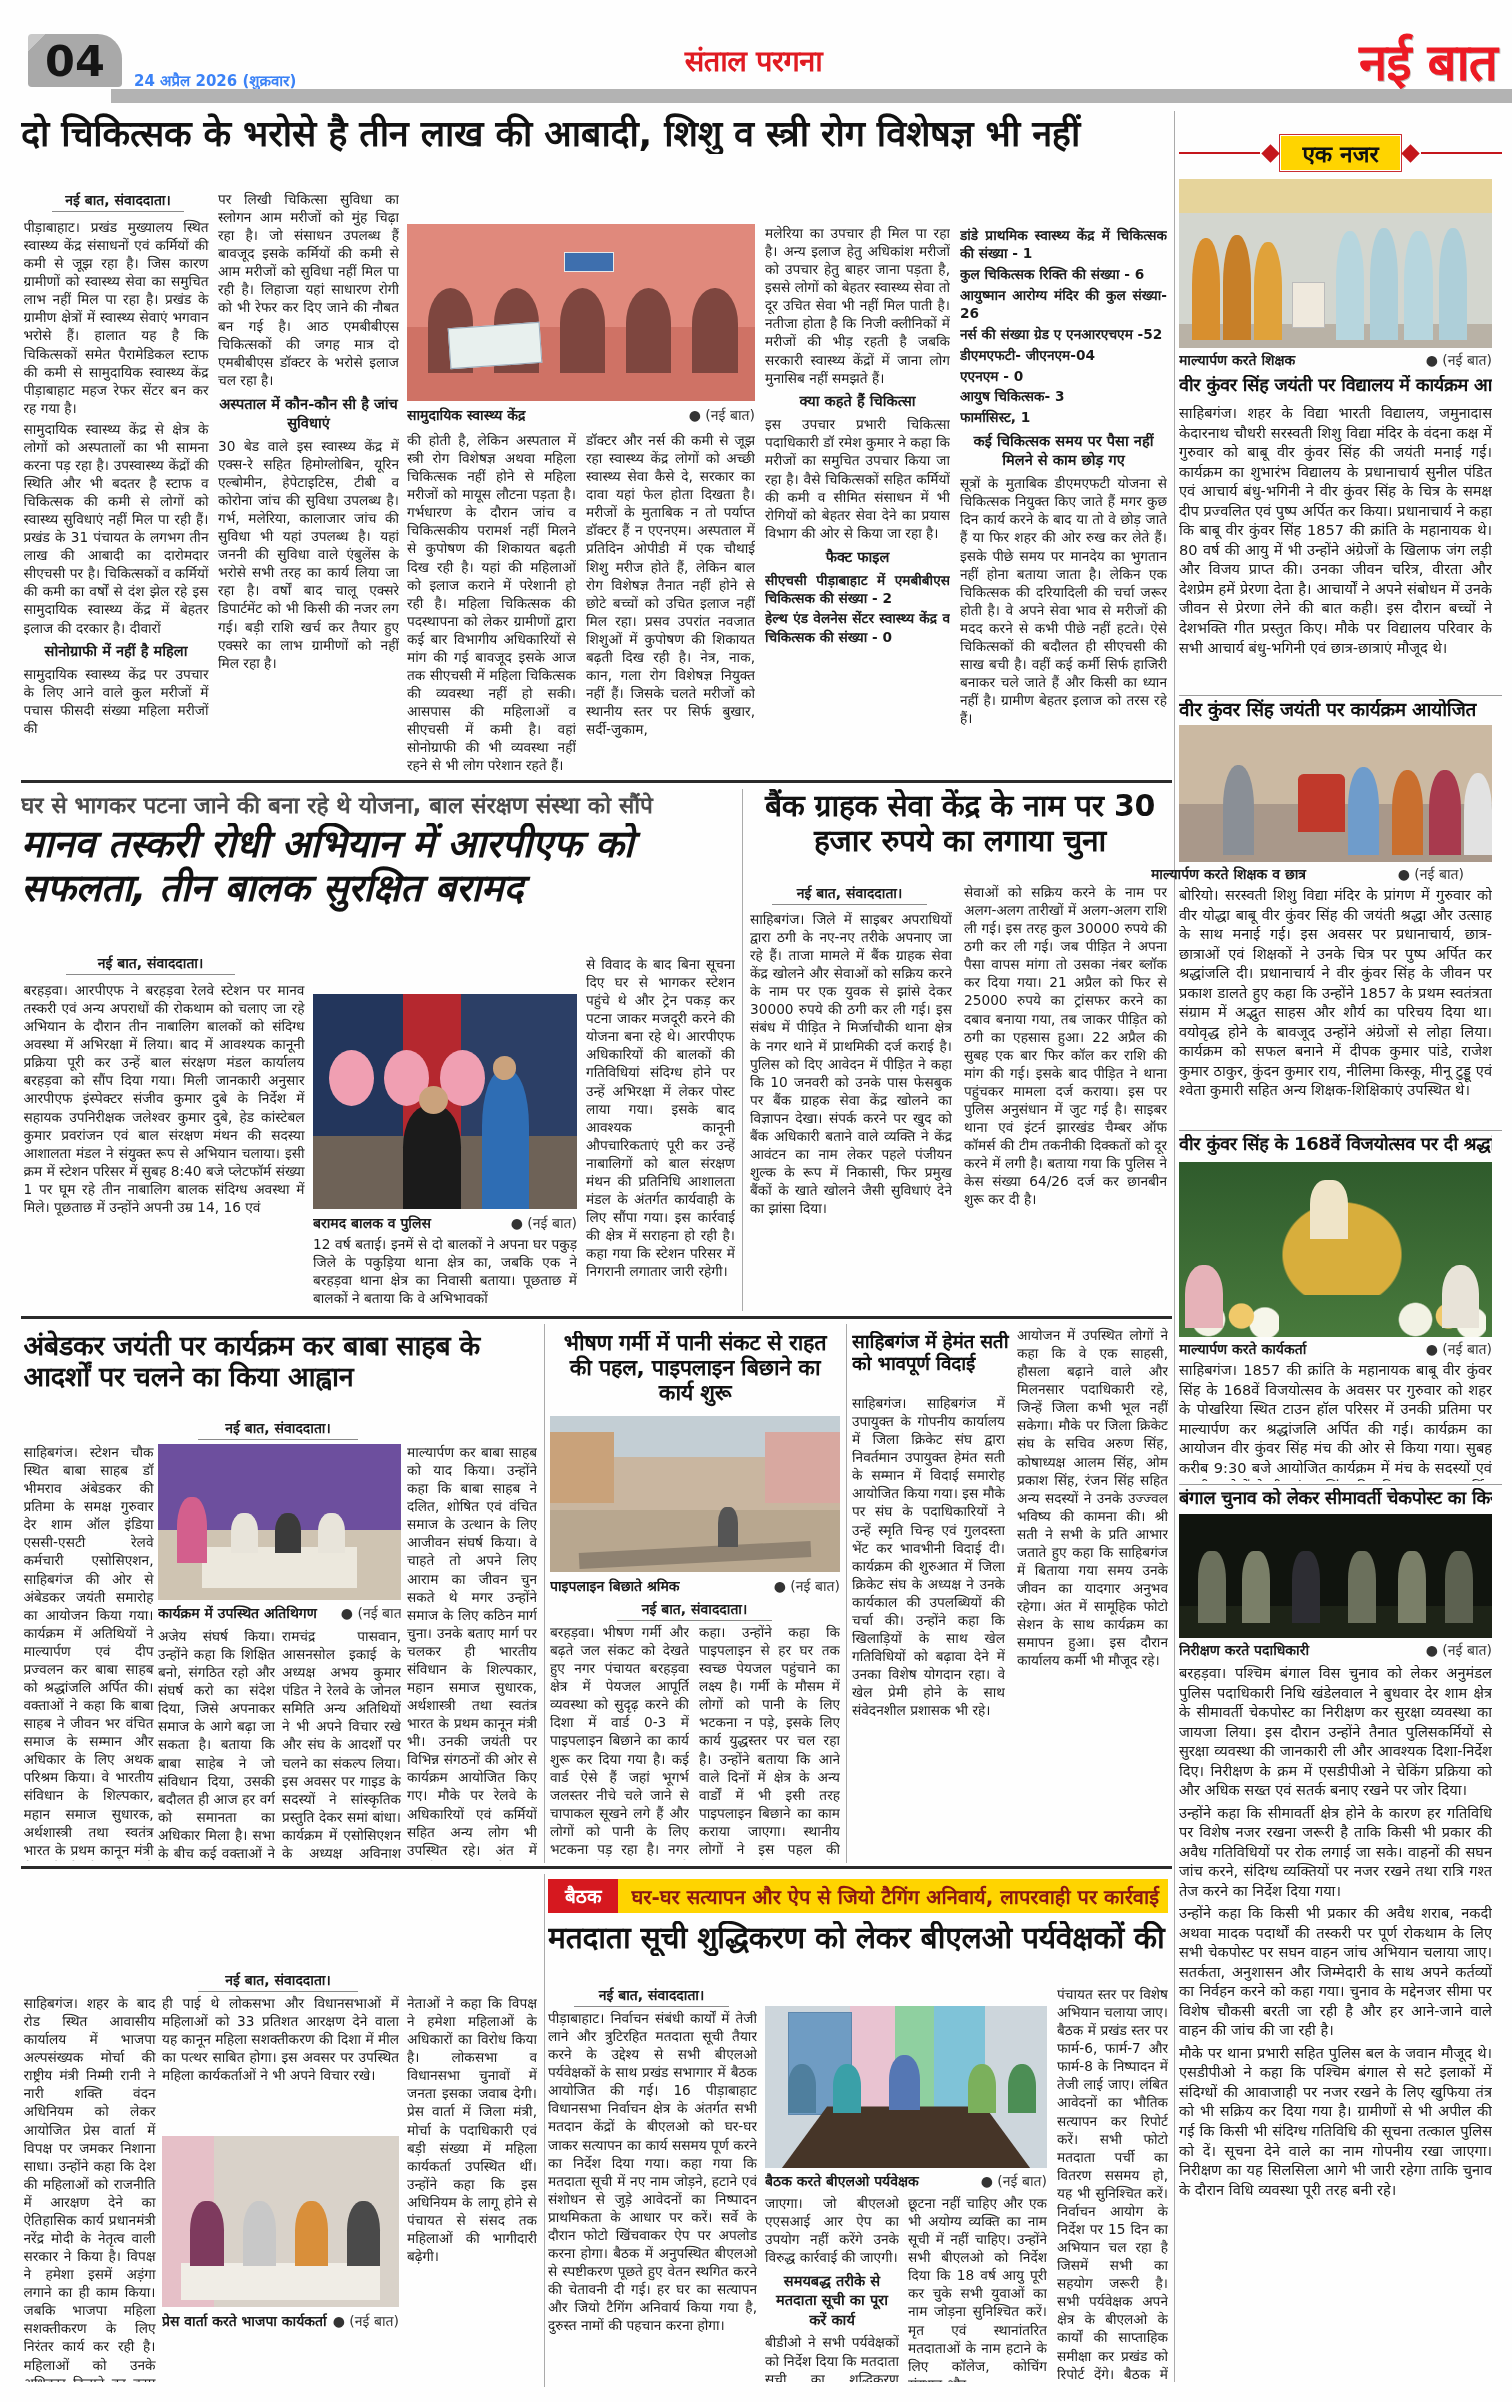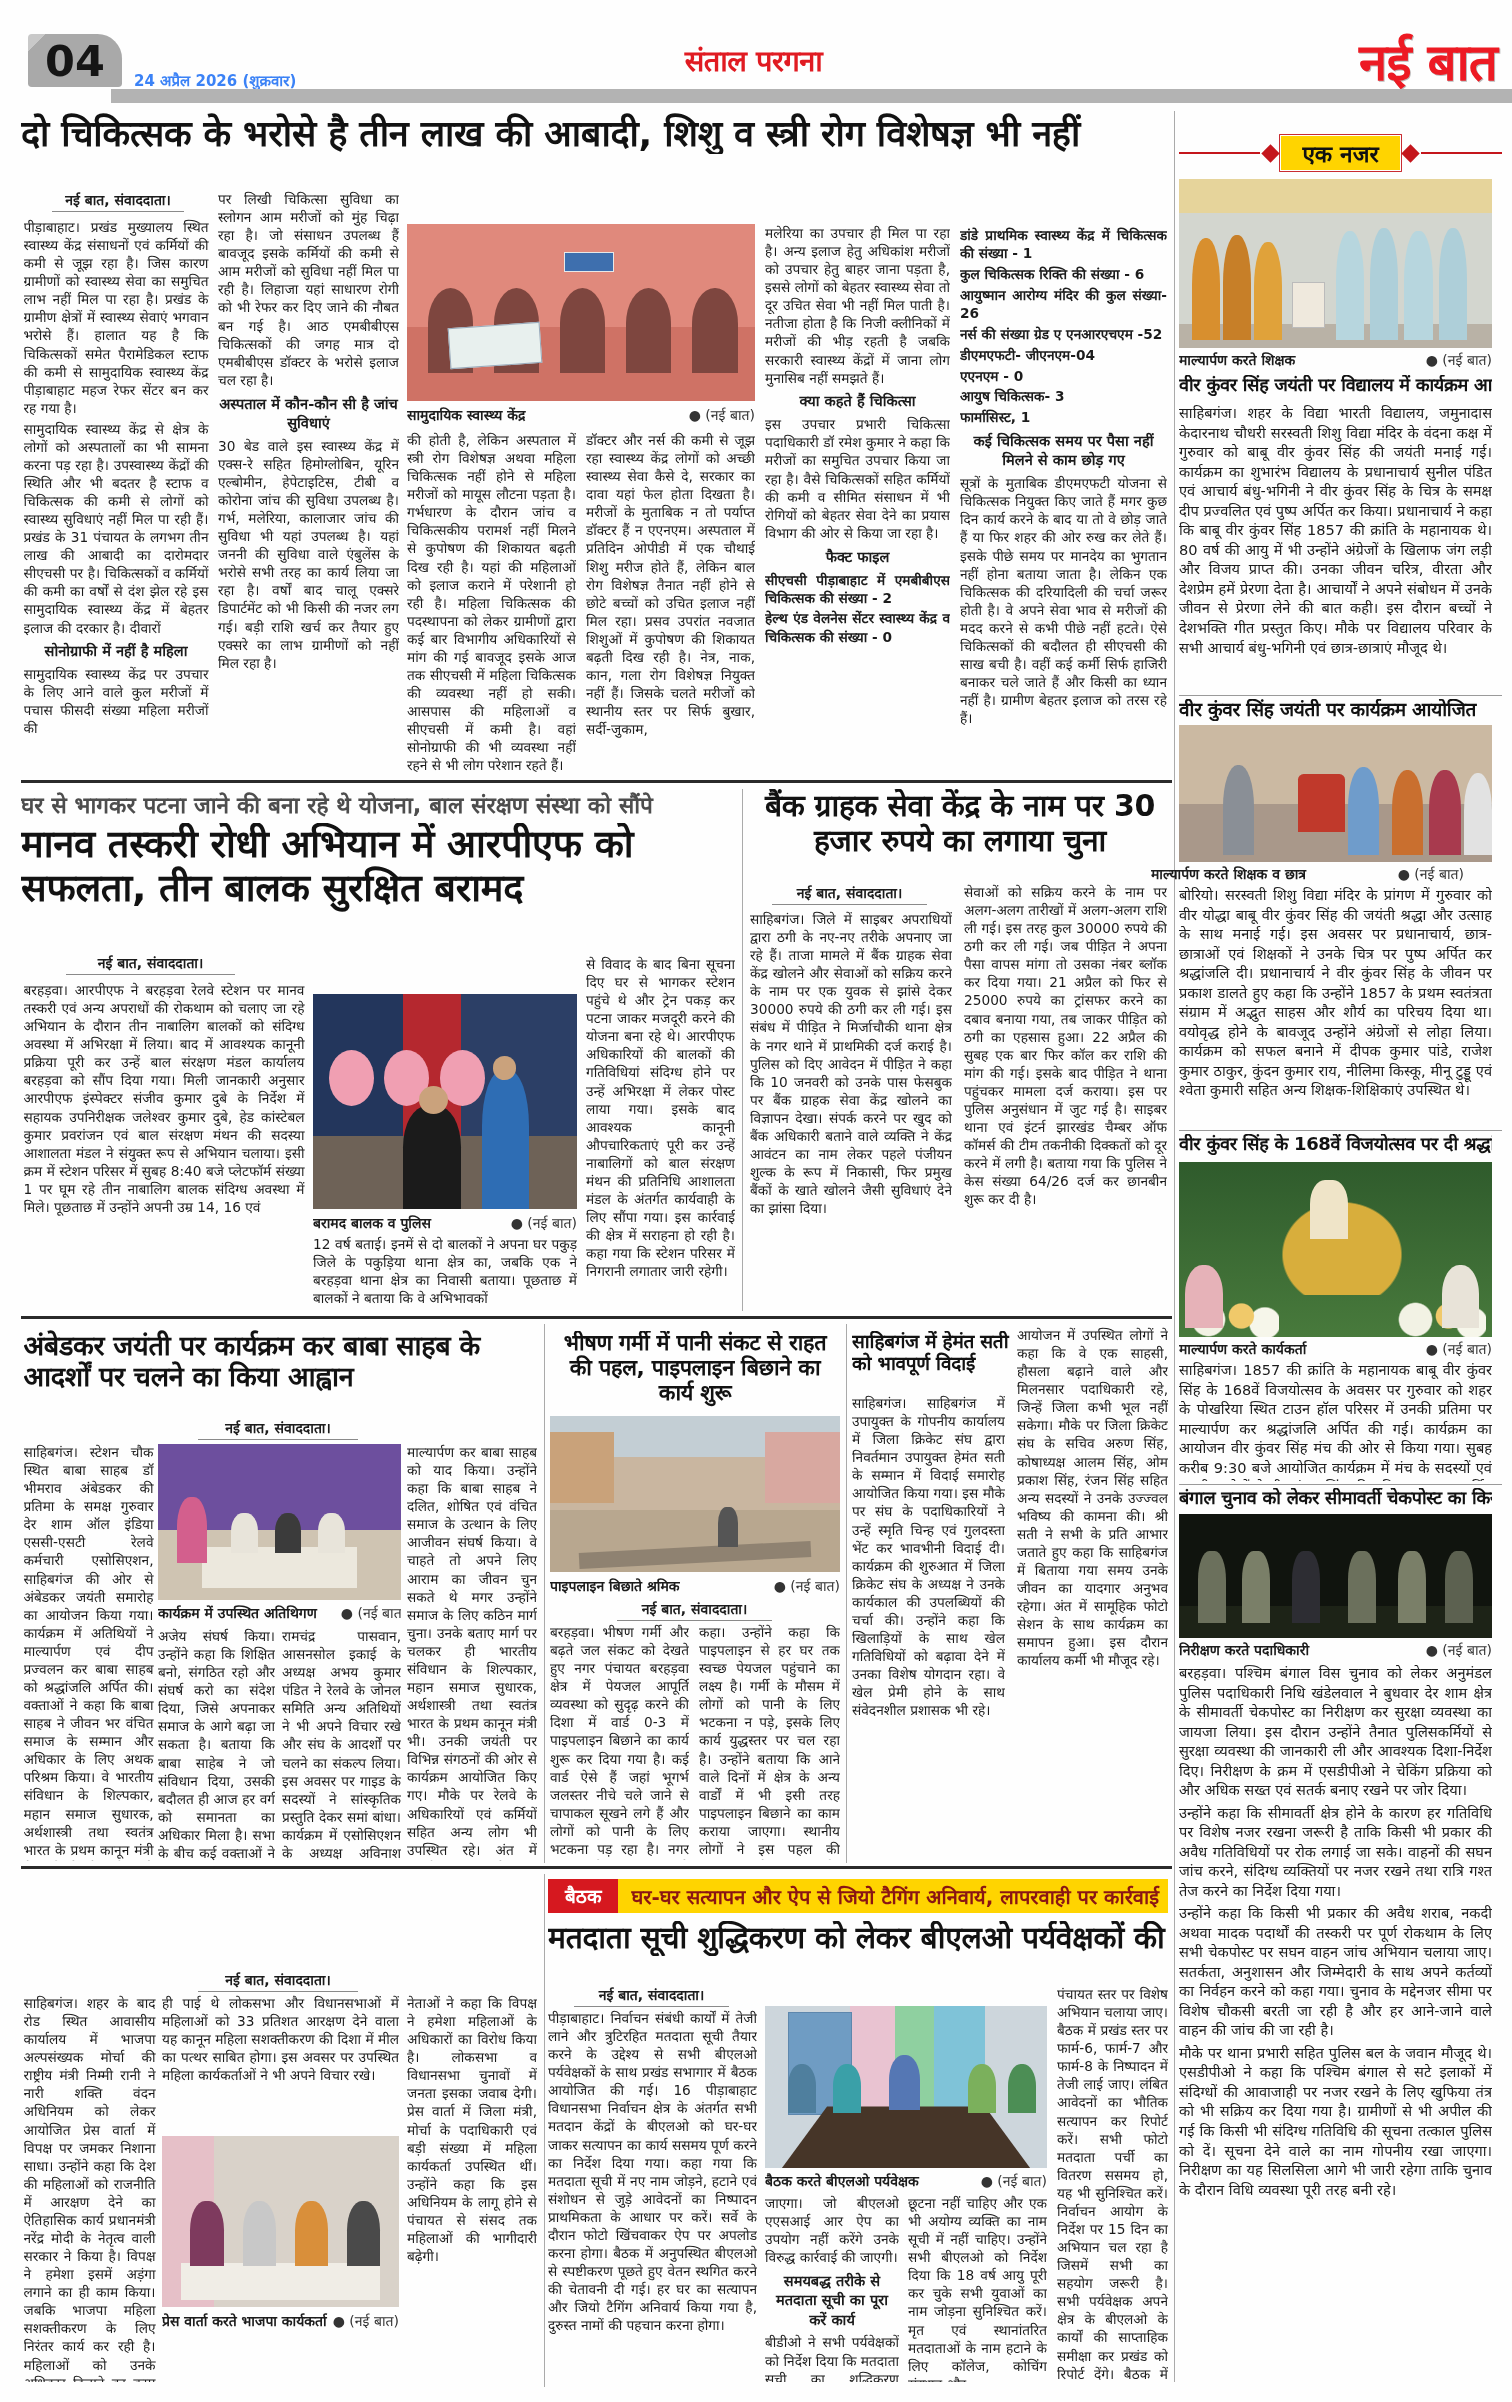--- a/index.html
+++ b/index.html
@@ -137,21 +137,21 @@
       <p class="f">एएनएम - 0</p>
       <p class="f">आयुष चिकित्सक- 3</p>
       <p class="f">फार्मासिस्ट, 1</p>
       <p class="h">कई चिकित्सक समय पर पैसा नहीं मिलने से काम छोड़ गए</p>
       <p>सूत्रों के मुताबिक डीएमएफटी योजना से चिकित्सक नियुक्त किए जाते हैं मगर कुछ दिन कार्य करने के बाद या तो वे छोड़ जाते हैं या फिर शहर की ओर रुख कर लेते हैं। इसके पीछे समय पर मानदेय का भुगतान नहीं होना बताया जाता है। लेकिन एक चिकित्सक की दरियादिली की चर्चा जरूर होती है। वे अपने सेवा भाव से मरीजों की मदद करने से कभी पीछे नहीं हटते। ऐसे चिकित्सकों की बदौलत ही सीएचसी की साख बची है। वहीं कई कर्मी सिर्फ हाजिरी बनाकर चले जाते हैं और किसी का ध्यान नहीं है। ग्रामीण बेहतर इलाज को तरस रहे हैं।</p>
     </div>
 
   <div class="abs hdiv" style="left:21px;top:780px;width:1151px;"></div>
 
   <div class="abs kicker" style="left:21px;top:789px;width:716px;">घर से भागकर पटना जाने की बना रहे थे योजना, बाल संरक्षण संस्था को सौंपे</div>
-  <div class="abs hl" style="left:21px;top:823px;width:714px;height:121px;font-size:38px;">मानव तस्करी रोधी अभियान में आरपीएफ को सफलता, तीन बालक सुरक्षित बरामद</div>
+  <div class="abs hl" style="left:21px;top:823px;width:714px;height:121px;font-size:38px;font-style:italic;">मानव तस्करी रोधी अभियान में आरपीएफ को सफलता, तीन बालक सुरक्षित बरामद</div>
   <div class="abs byline" style="left:66px;top:953px;width:169px;">नई बात, संवाददाता।</div>
   <div class="abs col" style="left:23.5px;top:981px;width:281px;height:328px;">
       <p>बरहड़वा। आरपीएफ ने बरहड़वा रेलवे स्टेशन पर मानव तस्करी एवं अन्य अपराधों की रोकथाम को चलाए जा रहे अभियान के दौरान तीन नाबालिग बालकों को संदिग्ध अवस्था में अभिरक्षा में लिया। बाद में आवश्यक कानूनी प्रक्रिया पूरी कर उन्हें बाल संरक्षण मंडल कार्यालय बरहड़वा को सौंप दिया गया। मिली जानकारी अनुसार आरपीएफ इंस्पेक्टर संजीव कुमार दुबे के निर्देश में सहायक उपनिरीक्षक जलेश्वर कुमार दुबे, हेड कांस्टेबल कुमार प्रवरांजन एवं बाल संरक्षण मंथन की सदस्या आशालता मंडल ने संयुक्त रूप से अभियान चलाया। इसी क्रम में स्टेशन परिसर में सुबह 8:40 बजे प्लेटफॉर्म संख्या 1 पर घूम रहे तीन नाबालिग बालक संदिग्ध अवस्था में मिले। पूछताछ में उन्होंने अपनी उम्र 14, 16 एवं</p>
     </div>
 
   <div class="ph ph-rpf" style="left:313px;top:994px;width:264px;height:215px;">
     <i style="left:0;bottom:0;width:100%;height:34%;background:#6e6257;"></i>
     <i class="balloon" style="left:6%;"></i>
     <i class="balloon" style="left:27%;"></i>
     <i class="balloon" style="left:48%;"></i>

